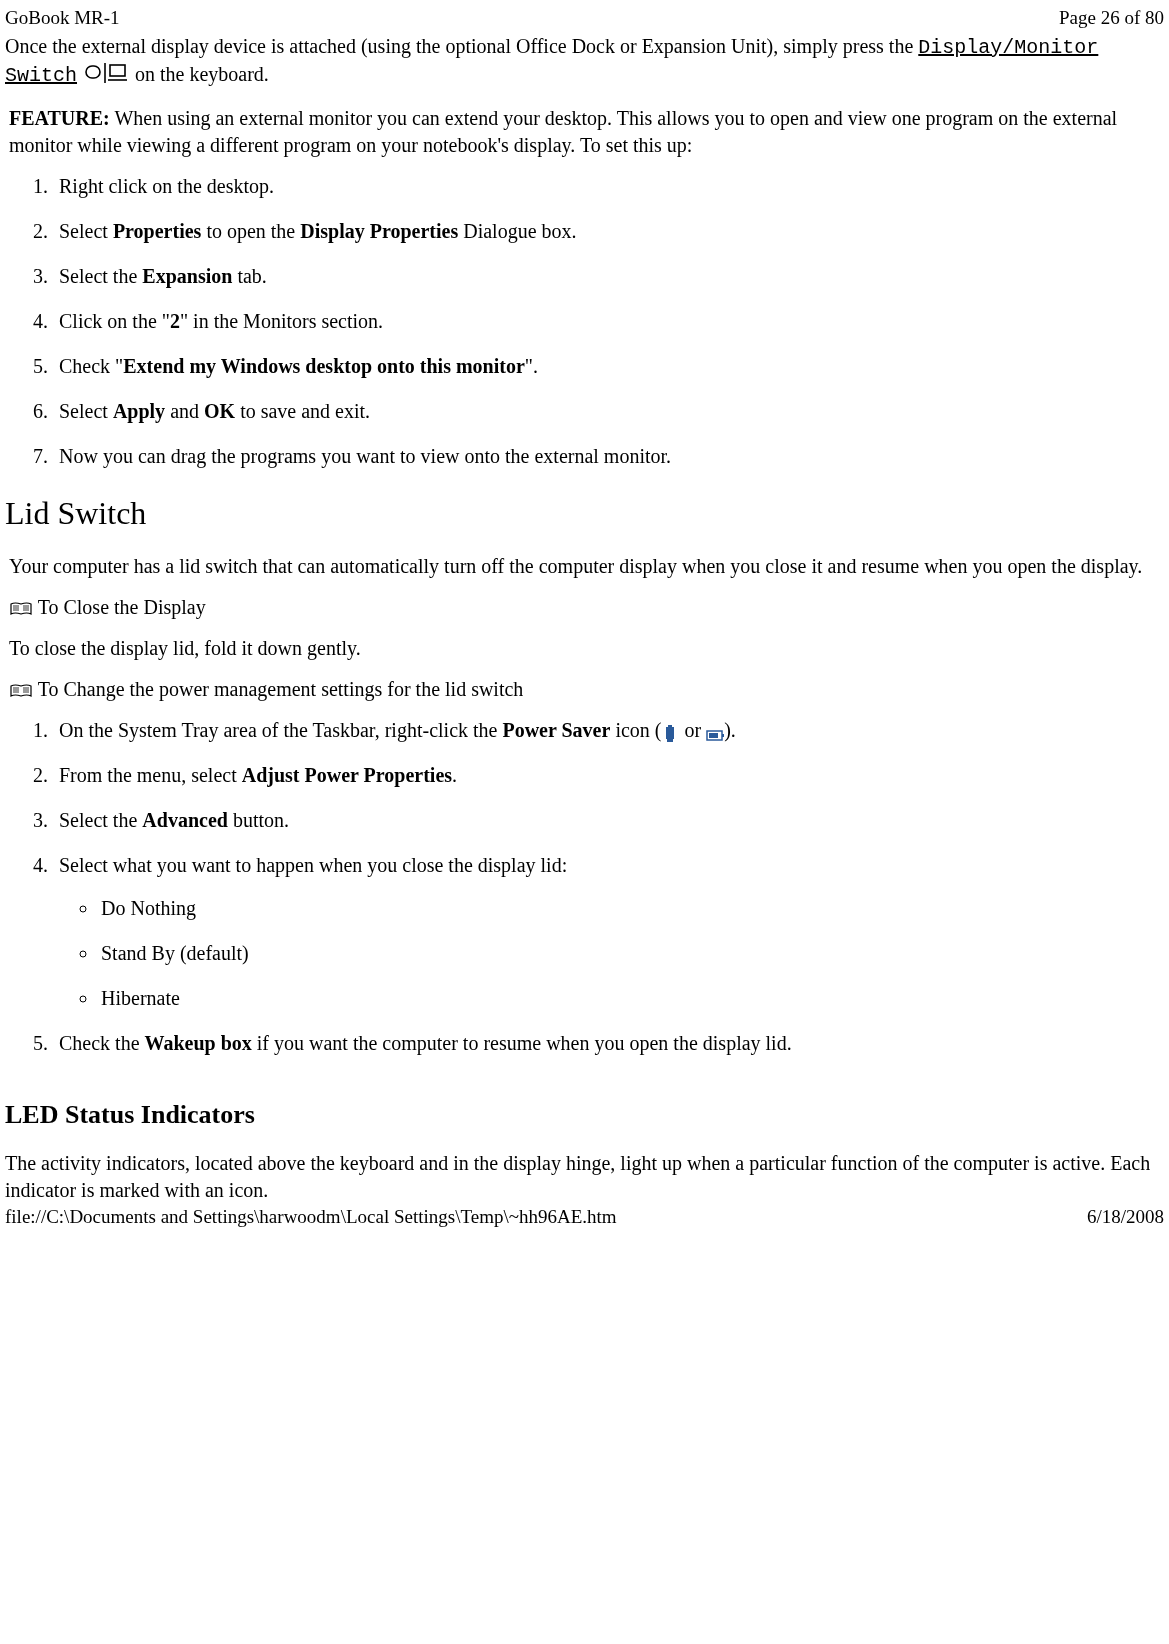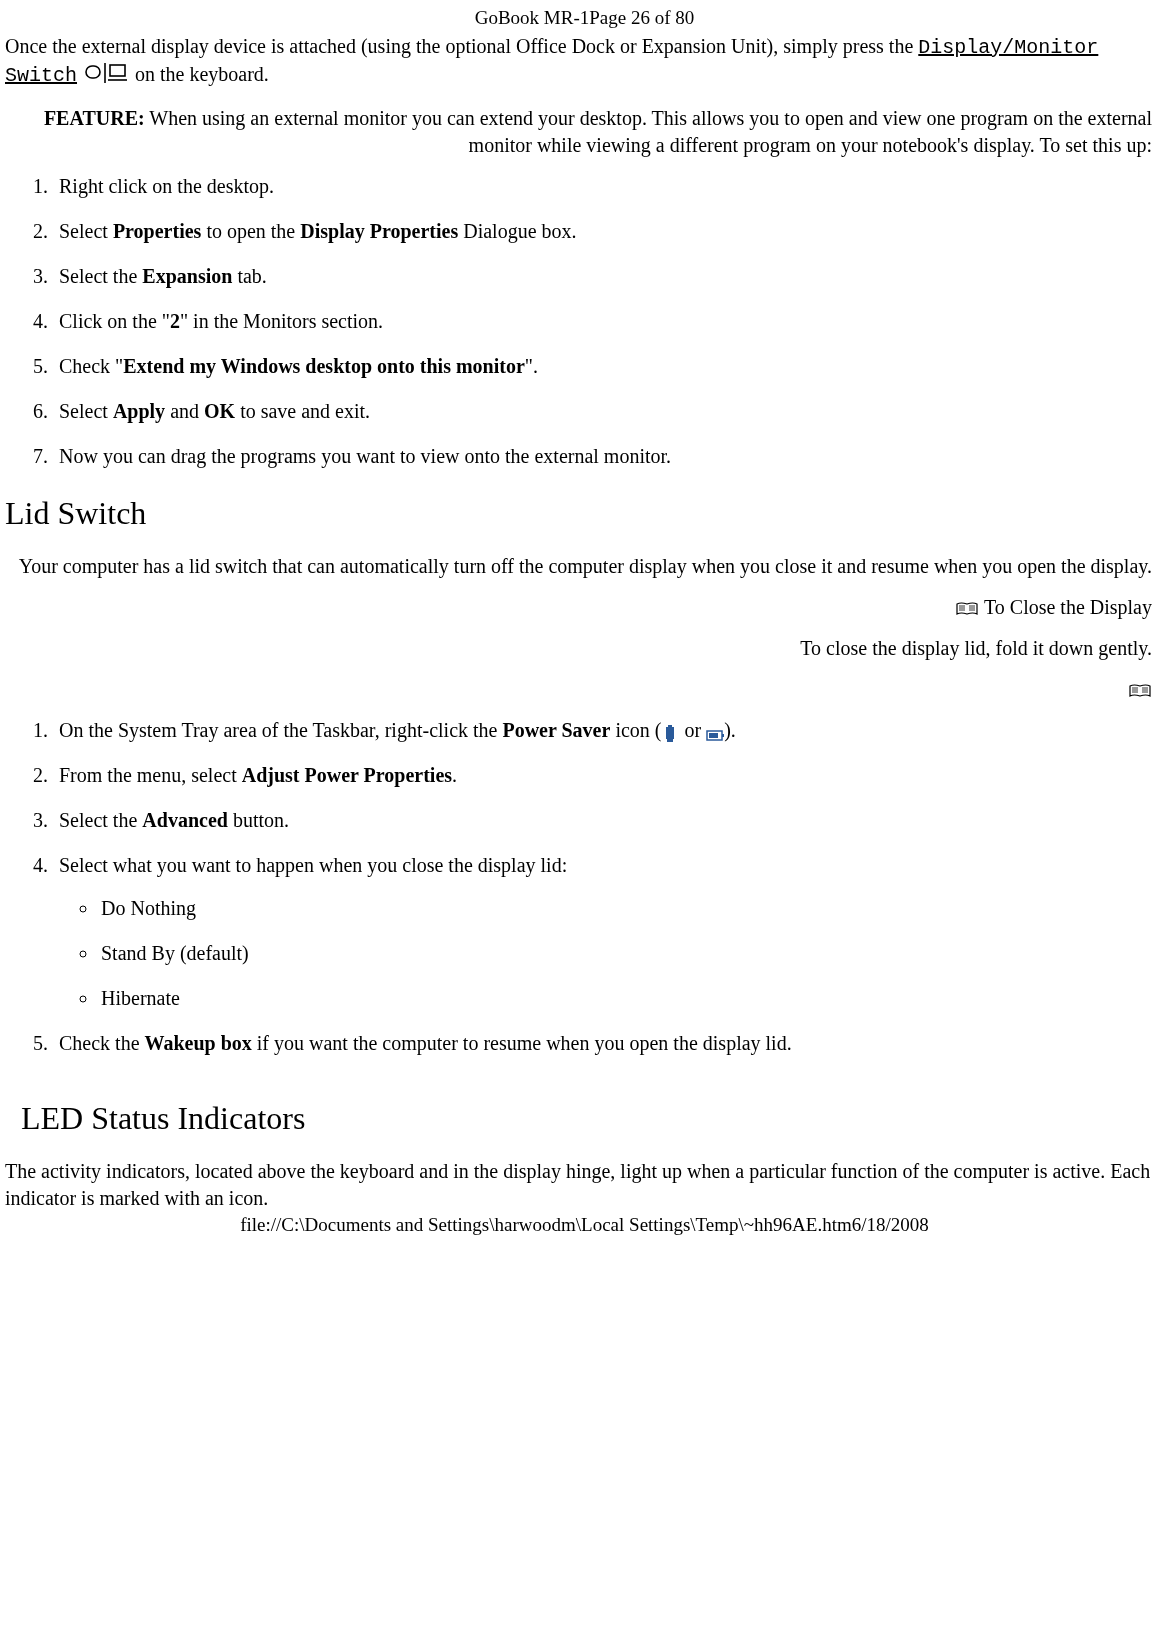--- a/index.html
+++ b/index.html
@@ -6,59 +6,59 @@
     font-family: "Times New Roman", Times, serif;
     font-size: 20px;
     color: #000;
     margin: 0;
     padding: 5px;
     width: 1159px;
     line-height: 1.35;
   }
   .header, .footer {
     display: flex;
-    justify-content: center;
+    justify-content: space-between;
     font-size: 19px;
   }
   .header { margin-bottom: 2px; }
   .footer { }
   a.link {
     color: #000000;
     text-decoration: underline;
     font-family: Liberation Mono, monospace;
   }
   .bold { font-weight: bold; }
   h2 {
     font-size: 32px;
     font-weight: normal;
     margin: 22px 0 18px 0;
   }
   h3 {
-    font-size: 32px;
-    font-weight: normal;
-    margin: 40px 0 18px 16px;
+    font-size: 26px;
+    font-weight: bold;
+    margin: 40px 0 18px 0;
   }
   ol {
     margin: 14px 0 14px 0;
     padding-left: 48px;
   }
   ol > li {
     padding-left: 6px;
     margin-bottom: 18px;
   }
   ul.circle {
     list-style-type: circle;
     padding-left: 40px;
     margin-top: 16px;
   }
   ul.circle > li {
     margin-bottom: 18px;
     padding-left: 2px;
   }
-  p { margin: 14px 12px; text-align: right; }
+  p { margin: 14px 4px; }
   .icon-inline {
     display: inline-block;
     vertical-align: middle;
     padding: 0 2px;
   }
   .book-icon {
     display: inline-block;
     vertical-align: middle;
     width: 24px;
     height: 14px;
@@ -141,21 +141,21 @@
   <span class="book-icon">
     <svg width="24" height="14" viewBox="0 0 24 14">
       <path d="M2 2 Q6 0 12 2 Q18 0 22 2 L22 12 Q18 10 12 12 Q6 10 2 12 Z" fill="none" stroke="#000" stroke-width="1.2"></path>
       <line x1="4" y1="4" x2="10" y2="4" stroke="#000" stroke-width="0.8"></line>
       <line x1="4" y1="6" x2="10" y2="6" stroke="#000" stroke-width="0.8"></line>
       <line x1="4" y1="8" x2="10" y2="8" stroke="#000" stroke-width="0.8"></line>
       <line x1="14" y1="4" x2="20" y2="4" stroke="#000" stroke-width="0.8"></line>
       <line x1="14" y1="6" x2="20" y2="6" stroke="#000" stroke-width="0.8"></line>
       <line x1="14" y1="8" x2="20" y2="8" stroke="#000" stroke-width="0.8"></line>
     </svg>
-  </span>
+  </span><span> To Change the power management settings for the lid switch</span>
 </p>
 
 <ol>
   <li>
     <span>On the System Tray area of the Taskbar, right-click the </span><span class="bold">Power Saver</span><span> icon (</span><span class="small-icon">
       <svg width="18" height="18" viewBox="0 0 18 18">
         <rect x="5" y="2" width="8" height="12" fill="#2a5a9a"></rect>
         <rect x="7" y="0" width="4" height="2" fill="#2a5a9a"></rect>
         <path d="M6 14 L12 14 L12 17 L6 17 Z" fill="#2a5a9a"></path>
       </svg>

